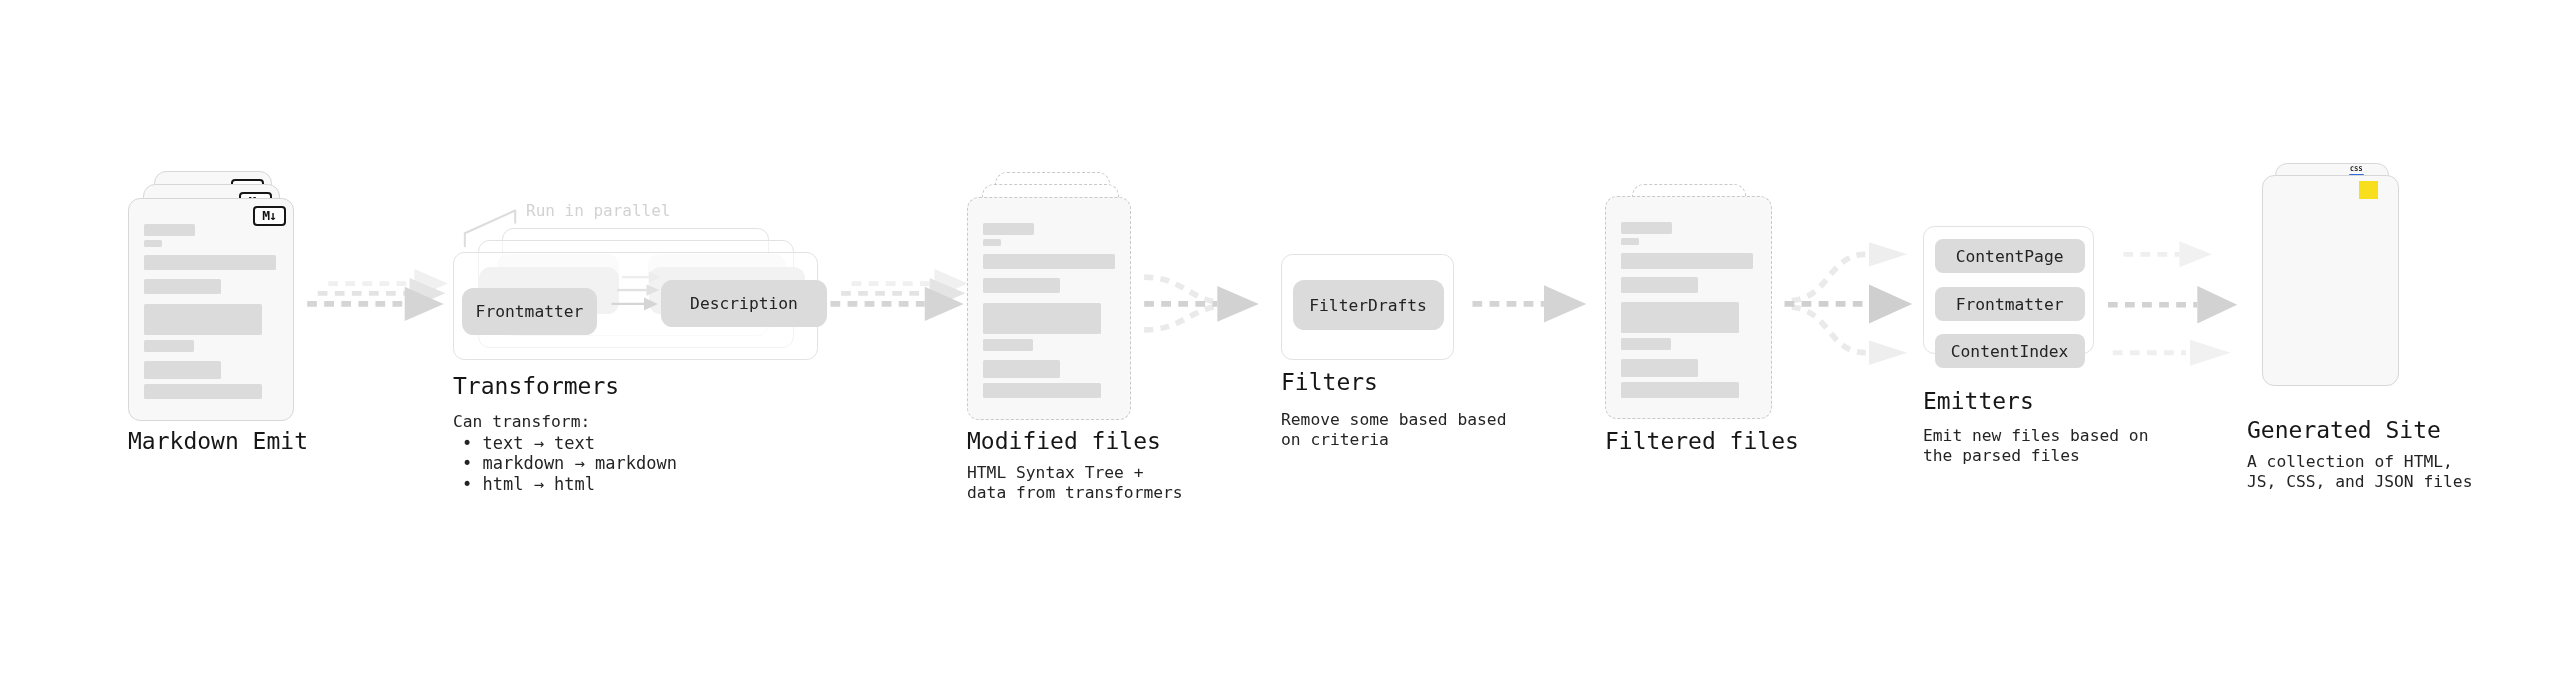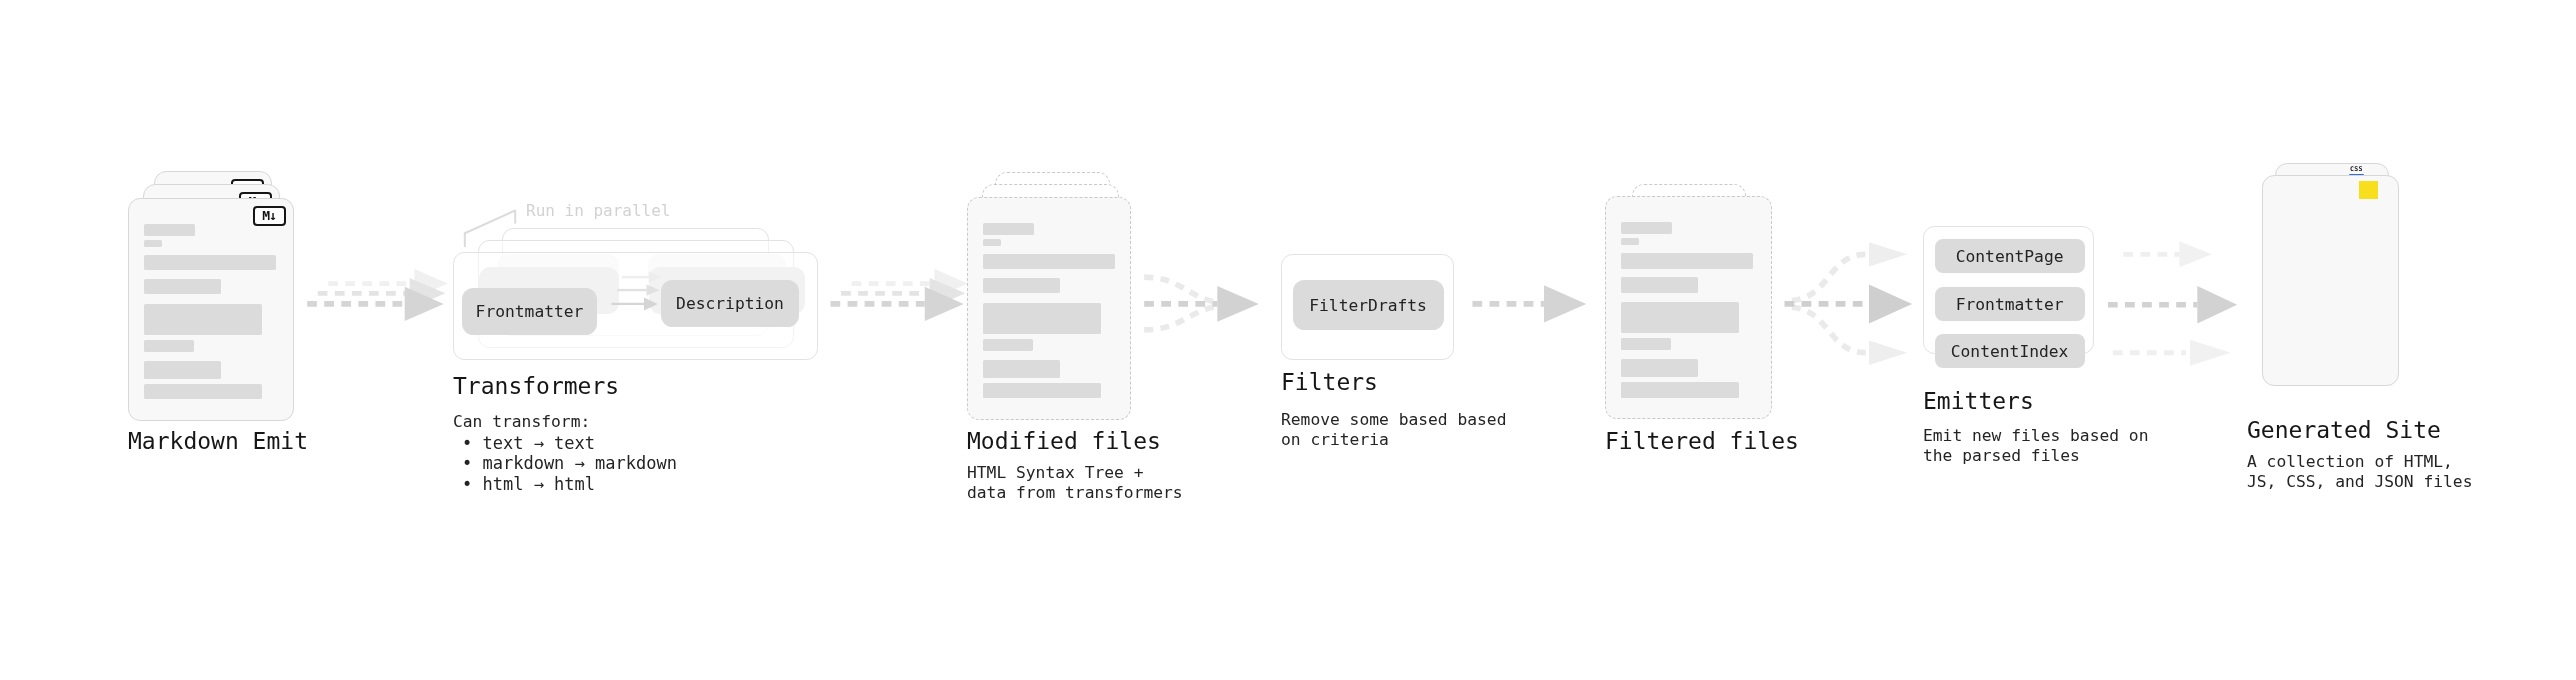--- a/index.html
+++ b/index.html
@@ -166,21 +166,21 @@
   <svg class="abs" style="left:605px;top:264px" width="65" height="57" viewBox="0 0 80 70">
     <line x1="21" y1="16" x2="54" y2="16" stroke="#ededed" stroke-width="3"></line>
     <polygon points="54,9 69,16 54,23" fill="#ededed"></polygon>
     <line x1="15" y1="32" x2="51" y2="32" stroke="#e1e1e1" stroke-width="3"></line>
     <polygon points="51,25 67,32 51,39" fill="#e1e1e1"></polygon>
     <line x1="8" y1="49" x2="48" y2="49" stroke="#d5d5d5" stroke-width="3"></line>
     <polygon points="48,41 65,49 48,57" fill="#d5d5d5"></polygon>
   </svg>
 
   <div class="pill" style="left:462px;top:288px;width:135px;height:47px">Frontmatter</div>
-  <div class="pill" style="left:661px;top:280px;width:138px;height:47px">Description</div>
+  <div class="pill" style="left:661px;top:280px;width:166px;height:47px">Description</div>
 
   <div class="hdr" style="left:453px;top:372px">Transformers</div>
   <div class="desc" style="left:453px;top:412px">Can transform:</div>
   <div class="bullet" style="left:462px;top:433px">• text → text</div>
   <div class="bullet" style="left:462px;top:453px">• markdown → markdown</div>
   <div class="bullet" style="left:462px;top:474px">• html → html</div>
 
   <div class="abs" style="left:967px;top:172px;width:164px;height:248px">
     <div class="file dashed behind" style="left:28.4px;top:0;width:115px;height:203px"></div>
     <div class="file dashed behind" style="left:14.6px;top:12.2px;width:137px;height:211px"></div>

